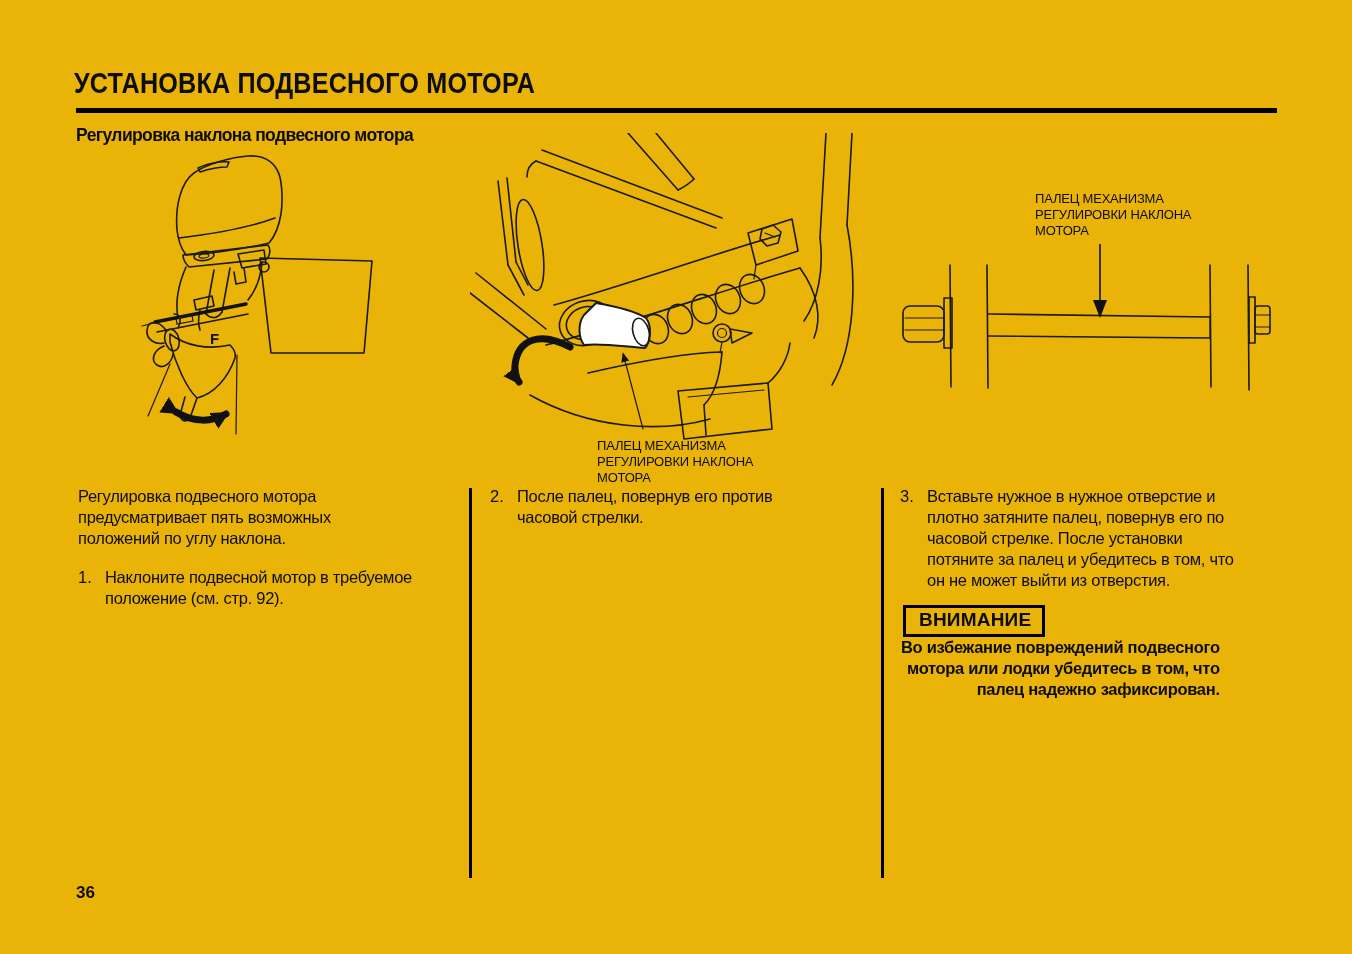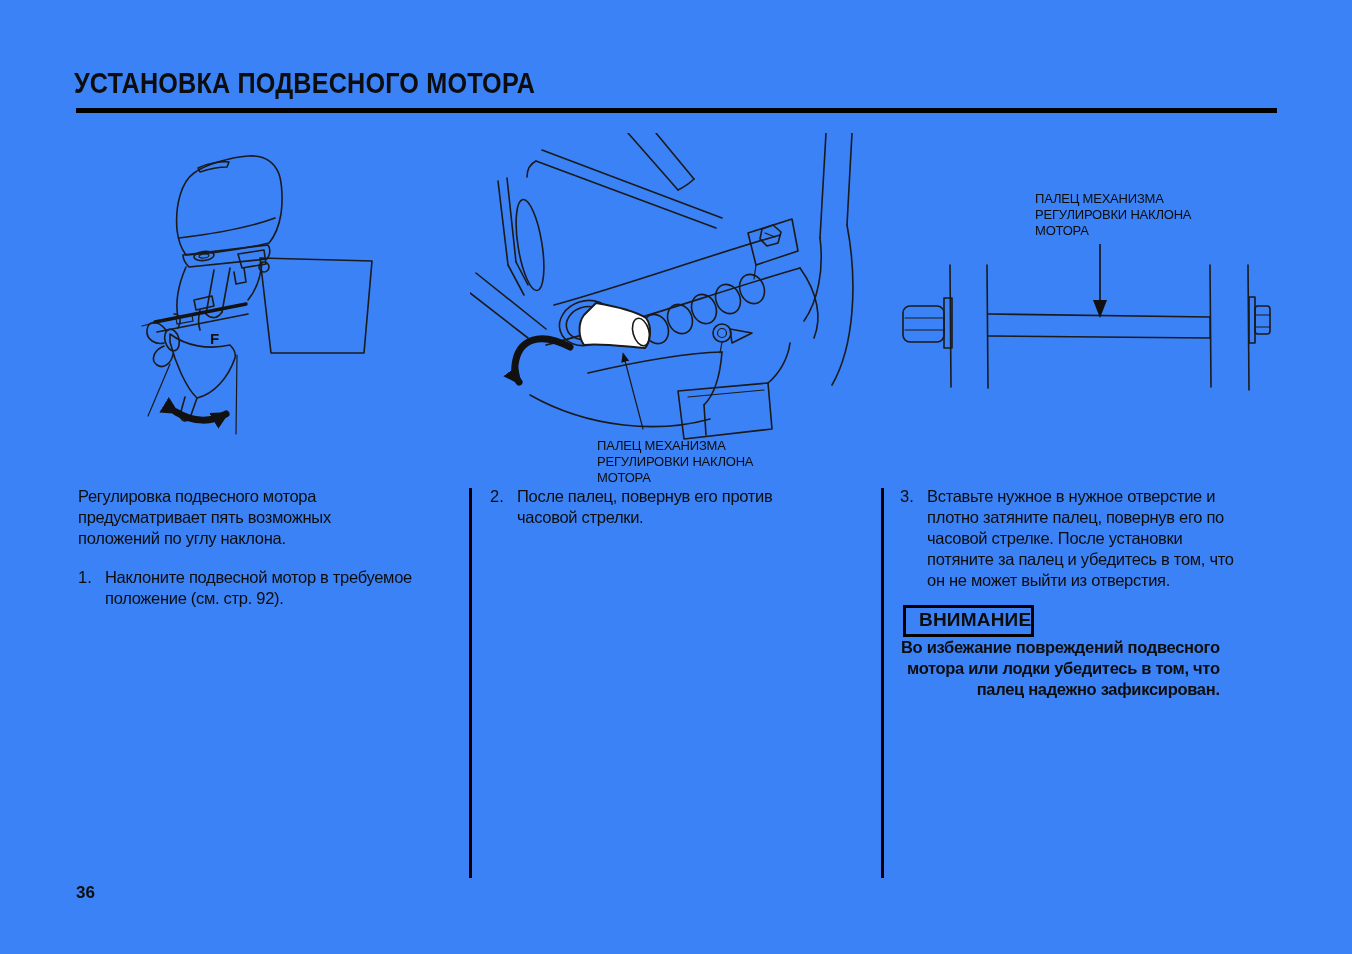--- a/index.html
+++ b/index.html
@@ -1,19 +1,19 @@
 <!DOCTYPE html>
 <html><head>
 <meta charset="utf-8">
 <style>
   html,body{margin:0;padding:0;background:#fff;}
   .page{
     position:relative;
     width:1352px;height:954px;
-    background:#3b82f6;
+    background:#eab308;
     font-family:"Liberation Sans","DejaVu Sans",sans-serif;
     color:#0d0d0d;
     overflow:hidden;
   }
   .abs{position:absolute;}
   .doc-title{
     left:74px;top:66px;
     font-size:30px;font-weight:700;white-space:nowrap;
     transform:scaleX(0.84);transform-origin:left top;
     letter-spacing:0.2px;
@@ -31,41 +31,42 @@
   }
   .step{display:flex;}
   .step-num{width:27px;flex:0 0 27px;font-size:16.5px;line-height:21px;}
   .pin-label{
     font-size:13px;line-height:16px;letter-spacing:-0.2px;
     white-space:pre-line;
   }
   .v-divider{width:3px;background:#000;}
   .caution-box{
     border:3px solid #000;
-    padding:1px 0 3px 13px;
+    padding:1px 11px 3px 13px;
     font-size:19px;font-weight:700;letter-spacing:0.2px;
     display:inline-block;
   }
   .caution-text{font-weight:700;}
   .page-number{left:76px;top:883px;font-size:17px;font-weight:700;}
   svg{display:block;}
   svg *{vector-effect:non-scaling-stroke;}
   .ln{fill:none;stroke:#1a1a1a;stroke-width:1.6;stroke-linecap:round;stroke-linejoin:round;}
   .lnthin{fill:none;stroke:#1a1a1a;stroke-width:1.2;stroke-linecap:round;}
   .lnbold{fill:none;stroke:#111;stroke-width:3.5;stroke-linecap:round;}
   .fatarrow{fill:none;stroke:#111;stroke-width:7;stroke-linecap:round;}
   .whitefill{fill:#fff;stroke:#1a1a1a;stroke-width:2;stroke-linejoin:round;}
 </style>
 </head>
 <body>
 
 <div class="page">
 
   <div class="abs doc-title">УСТАНОВКА ПОДВЕСНОГО МОТОРА</div>
   <div class="abs title-rule"></div>
+  <div class="abs doc-subtitle">Регулировка наклона подвесного мотора</div>
 
   <svg class="abs" style="left:140px;top:150px;" width="260" height="312" viewBox="0 0 260 312">
     <defs>
       <marker id="ah" markerWidth="10" markerHeight="10" refX="5" refY="4" orient="auto" markerUnits="userSpaceOnUse">
         <path d="M0,0 L10,4 L0,8 Z" fill="#111"></path>
       </marker>
       <marker id="ahBig" markerWidth="22" markerHeight="20" refX="14" refY="9" orient="auto" markerUnits="userSpaceOnUse">
         <path d="M0,0 L18,9 L0,18 Z" fill="#111"></path>
       </marker>
     </defs>

